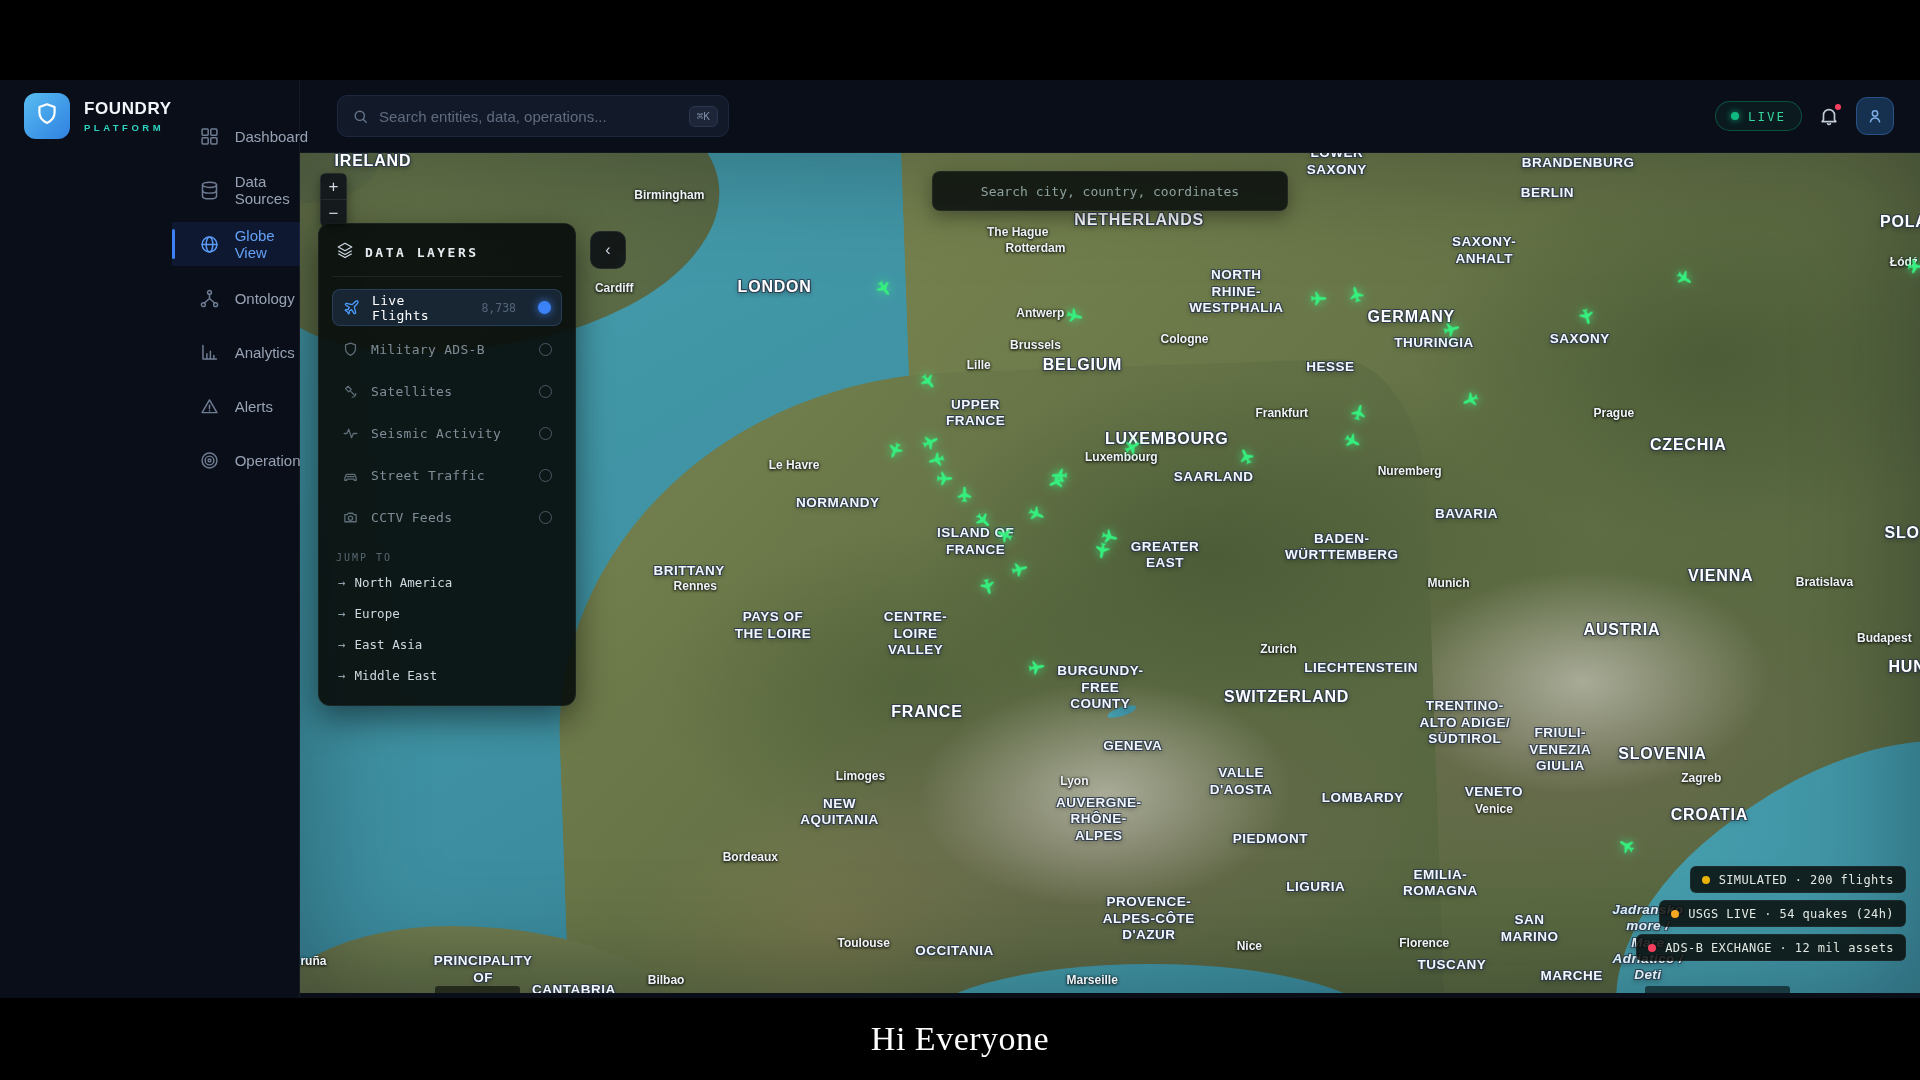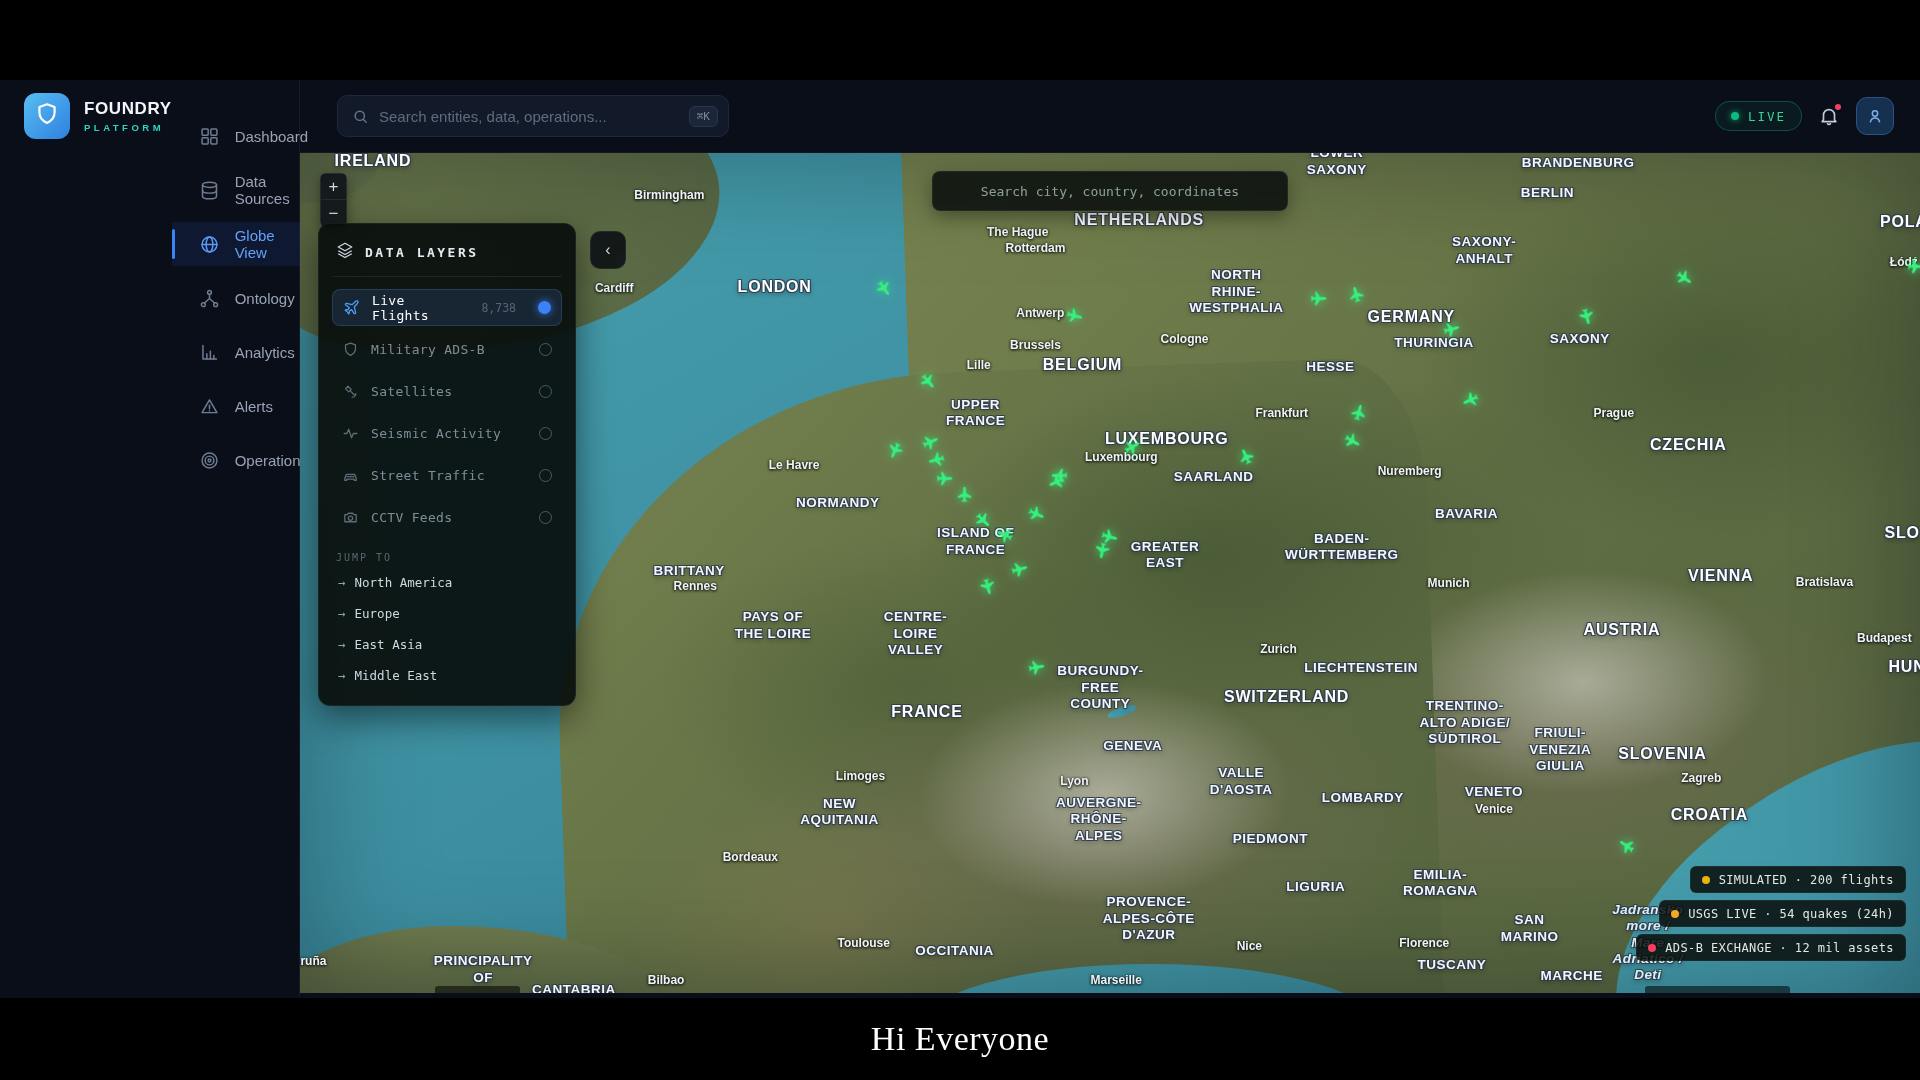--- a/index.html
+++ b/index.html
@@ -367,21 +367,21 @@
             <div class="lbl city" style="left: 24.4%; top: 51.5%;">Rennes</div>
             <div class="lbl city" style="left: 70.9%; top: 51.2%;">Munich</div>
             <div class="lbl city" style="left: 94.1%; top: 51.1%;">Bratislava</div>
             <div class="lbl city" style="left: 60.4%; top: 59%;">Zurich</div>
             <div class="lbl city" style="left: 97.8%; top: 57.7%;">Budapest</div>
             <div class="lbl city" style="left: 47.8%; top: 74.8%;">Lyon</div>
             <div class="lbl city" style="left: 34.6%; top: 74.2%;">Limoges</div>
             <div class="lbl city" style="left: 27.8%; top: 83.8%;">Bordeaux</div>
             <div class="lbl city" style="left: 34.8%; top: 94%;">Toulouse</div>
             <div class="lbl city" style="left: 58.6%; top: 94.4%;">Nice</div>
-            <div class="lbl city" style="left: 48.9%; top: 98.4%; margin-left: 24px;">Marseille</div>
+            <div class="lbl city" style="left: 48.9%; top: 98.4%;">Marseille</div>
             <div class="lbl city" style="left: 69.4%; top: 94%;">Florence</div>
             <div class="lbl city" style="left: 86.5%; top: 74.4%;">Zagreb</div>
             <div class="lbl city" style="left: 73.7%; top: 78.1%;">Venice</div>
             <div class="lbl city" style="left: 22.6%; top: 98.4%;">Bilbao</div>
             <div class="lbl city" style="left: 0.6%; top: 96.2%;">oruña</div>
             <div class="lbl sea" style="left: 83.2%; top: 94%;">Jadransko
 more /
 Mare
 Adriatico /
 Deti</div>

